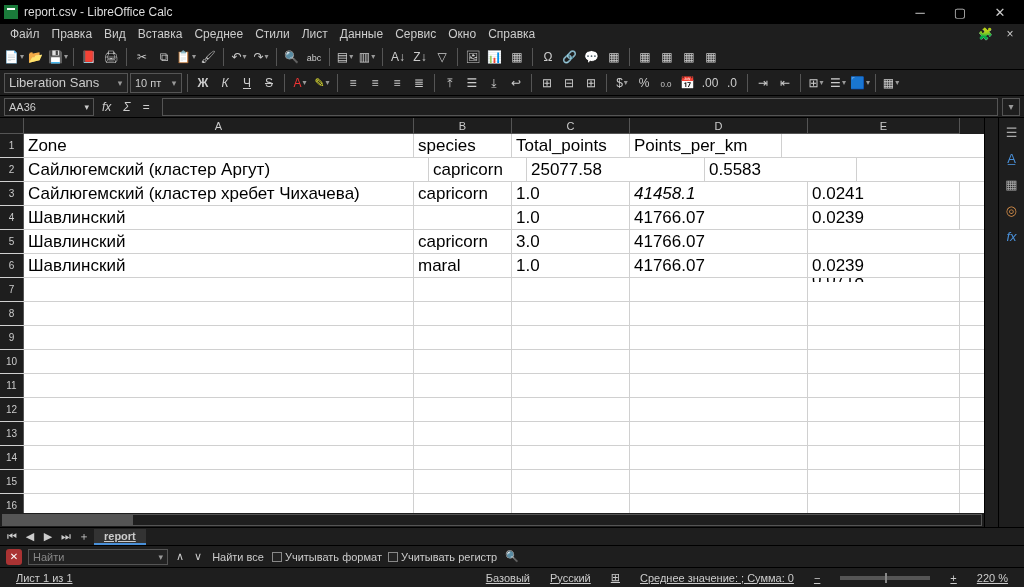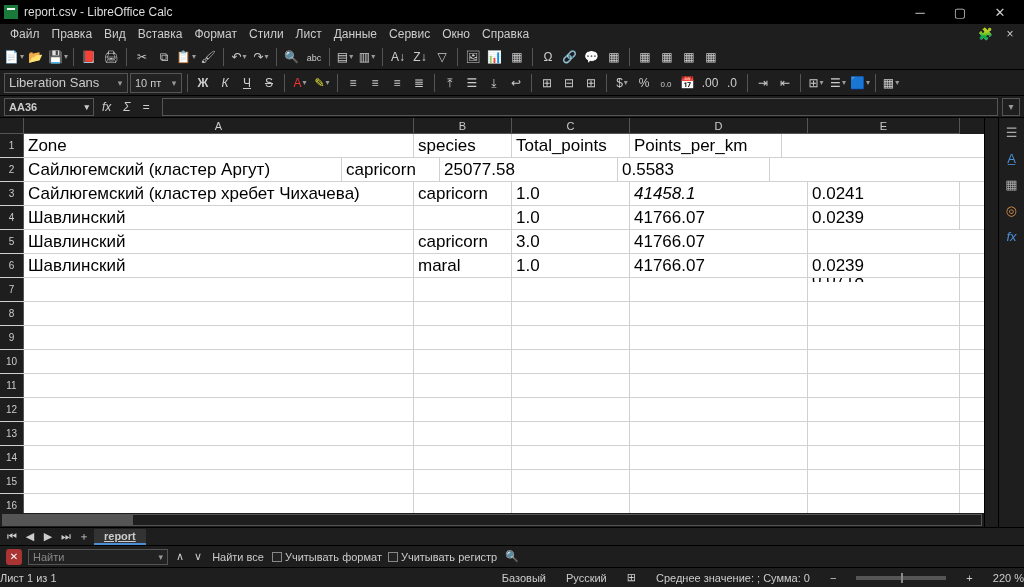--- a/index.html
+++ b/index.html
@@ -73,21 +73,21 @@
   .fontsize { width:36px; padding:0 4px; color:#ccc; font-size:11px;}
   .fontbox .arrow{ width:14px; text-align:center; color:#999; font-size:9px;}
 
   .cellref-bar {
     background: #1e1e1e;
     display:flex; align-items:center;
     height:22px;
     padding:0 4px; gap:4px;
     border-bottom:1px solid #000;
   }
-  .cellref-bar .namebox { border:1px solid #555; width:90px; height:18px; padding:0 4px; display:flex; align-items:center; color:#ccc; font-size:11px;font-weight:bold;}
+  .cellref-bar .namebox { border:1px solid #555; width:90px; height:18px; padding:0 4px; display:flex; align-items:center; color:#ccc; font-size:11px;}
   .cellref-bar .fx { color:#ccc; padding:0 4px; font-style:italic;}
   .cellref-bar .formula { flex:1; border:1px solid #555; height:18px; background:#1e1e1e; margin-left:4px;}
   .cellref-bar .drop{ width:18px; height:18px; border:1px solid #555; display:flex; align-items:center; justify-content:center; color:#999; font-size:10px;}
 
   
   .main {
     flex:1; display:flex; background:#1e1e1e; overflow:hidden;
   }
   .sheet-wrap { flex:1; display:flex; flex-direction:column; background:#fff; position:relative;}
 
@@ -123,21 +123,21 @@
     height:22px; background:#1e1e1e; display:flex; align-items:center; padding:0 6px; gap:6px; border-top:1px solid #000;
   }
   .findbar .closebtn{ width:16px; height:16px; background:#a33; border-radius:3px; color:#fff; display:flex;align-items:center;justify-content:center; font-size:10px;}
   .findbar .findbox{ width:140px; height:16px; background:#222; border:1px solid #555; color:#888; font-size:11px; padding:0 4px; display:flex; align-items:center;}
   .findbar .findbox .arrow{ margin-left:auto; font-size:9px; color:#999;}
   .findbar .fbtn{ color:#ccc; font-size:11px; padding:0 2px;}
   .findbar .chk{ display:flex; align-items:center; gap:3px; color:#ccc; font-size:11px;}
   .findbar .chk .box{ width:10px; height:10px; border:1px solid #888; background:#222;}
 
   .statusbar {
-    height:20px; background:#1e1e1e; display:flex; align-items:center; padding:0 0; gap:20px; color:#ccc; font-size:11px; border-top:1px solid #000;
+    height:20px; background:#1e1e1e; display:flex; align-items:center; padding:0 16px; gap:20px; color:#ccc; font-size:11px; border-top:1px solid #000;text-decoration:underline;
   }
   .statusbar .spacer{ flex:1;}
   .statusbar .zoomslider{ width:90px; height:4px; background:#555; position:relative;}
   .statusbar .zoomslider::before{ content:''; position:absolute; left:50%; top:-3px; width:2px; height:10px; background:#888;}
 
   
   .ico-new::before{content:'📄';}
   .ico-open::before{content:'📂';}
   .ico-save::before{content:'💾';}
   .ico-pdf::before{content:'📕';}
@@ -189,21 +189,21 @@
   <div class="winbtn close">
       <span class="ico-close"></span>
     </div>
 </div>
 
 <div class="menubar">
   <div class="menuitem">Файл</div>
   <div class="menuitem">Правка</div>
   <div class="menuitem">Вид</div>
   <div class="menuitem">Вставка</div>
-  <div class="menuitem">Формат</div>
+  <div class="menuitem">Среднее</div>
   <div class="menuitem">Стили</div>
   <div class="menuitem">Лист</div>
   <div class="menuitem">Данные</div>
   <div class="menuitem">Сервис</div>
   <div class="menuitem">Окно</div>
   <div class="menuitem">Справка</div>
   <div class="right">
     <div class="tbtn">
         <span class="ico-ext"></span>
       </div>
@@ -392,21 +392,21 @@
     <div class="gridrows" id="gridrows">
         <div class="row header">
           <div class="rowhead">1</div>
           <div class="cell" style="width: 390px;">Zone</div>
           <div class="cell" style="width: 98px;">species</div>
           <div class="cell" style="width: 118px;">Total_points</div>
           <div class="cell" style="width: 152px;">Points_per_km</div>
         </div>
         <div class="row data">
           <div class="rowhead">2</div>
-          <div class="cell" style="width: 318px; text-align: center;">Сайлюгемский (кластер Аргут)</div>
+          <div class="cell" style="width: 405px; text-align: center;">Сайлюгемский (кластер Аргут)</div>
           <div class="cell" style="width: 98px;">capricorn</div>
           <div class="cell" style="width: 178px;">25077.58</div>
           <div class="cell" style="width: 152px;">0.5583</div>
         </div>
         <div class="row data">
           <div class="rowhead">3</div>
           <div class="cell" style="width: 390px;">Сайлюгемский (кластер хребет Чихачева)</div>
           <div class="cell" style="width: 98px;">capricorn</div>
           <div class="cell" style="width: 118px;">1.0</div>
           <div class="cell" style="width: 178px; font-style: italic;">41458.1</div>

